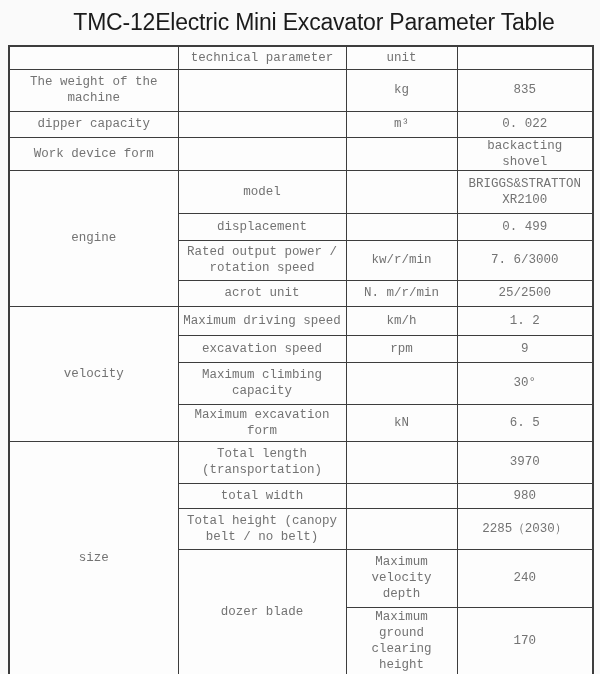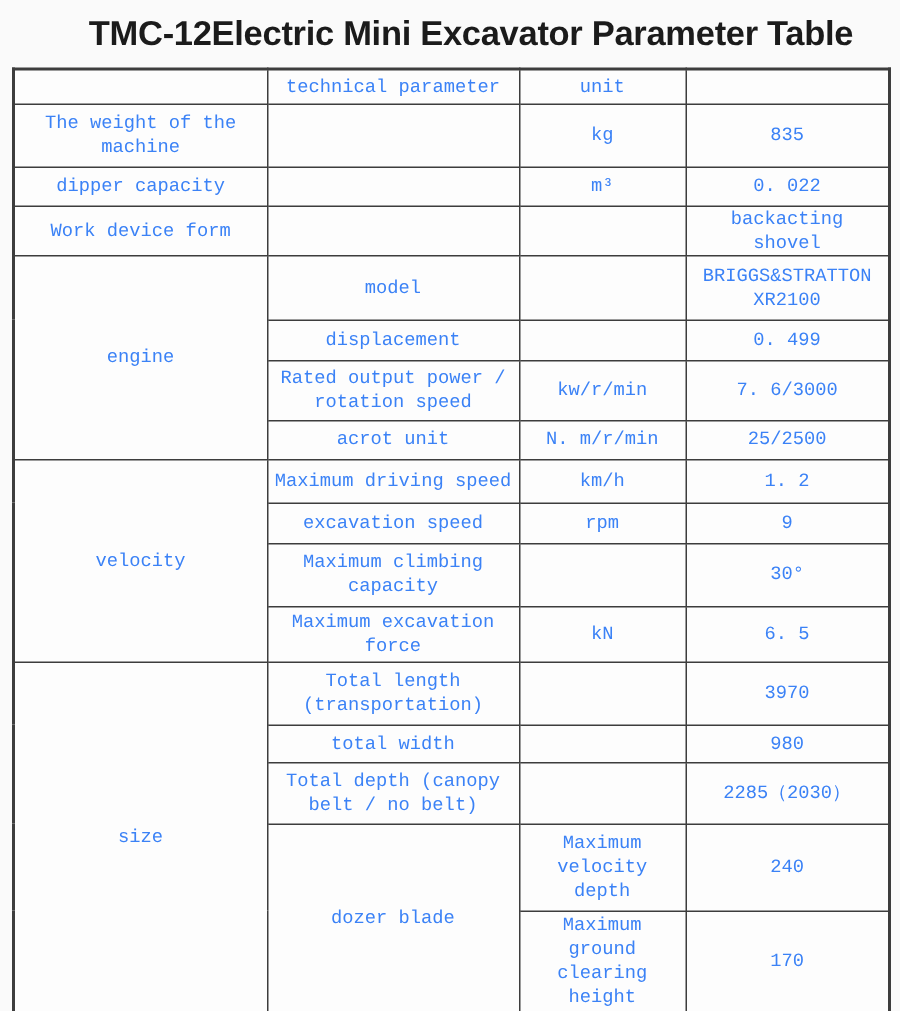--- a/index.html
+++ b/index.html
@@ -15,21 +15,21 @@
     height: 674px;
     position: relative;
     font-family: "Liberation Mono", "DejaVu Sans Mono", monospace;
   }
   .title {
     margin: 0;
     padding-top: 9px;
     height: 34px;
     text-align: center;
     font-family: "Liberation Sans", sans-serif;
-    font-weight: bold;
+    font-weight: normal;
     font-size: 23px;
     line-height: 26px;
     letter-spacing: -0.2px;
     color: #1b1b1b;
     padding-left: 28px;
   }
   table.spec {
     position: absolute;
     left: 8px;
     top: 45px;
@@ -39,21 +39,21 @@
     border: 2px solid #3d3d3d;
     background: #fdfdfd;
   }
   table.spec td {
     border: 1.5px solid #3d3d3d;
     text-align: center;
     vertical-align: middle;
     font-family: "Liberation Mono", "DejaVu Sans Mono", monospace;
     font-size: 12.5px;
     line-height: 16px;
-    color: #3b82f6;
+    color: #737373;
     padding: 0 4px;
     overflow: hidden;
   }
   col.c1 { width: 169px; }
   col.c2 { width: 168px; }
   col.c3 { width: 111px; }
   col.c4 { width: 136px; }
 </style>
 </head>
 <body>
@@ -131,38 +131,38 @@
         <td>excavation speed</td>
         <td>rpm</td>
         <td>9</td>
       </tr>
       <tr style="height:42px">
         <td>Maximum climbing capacity</td>
         <td></td>
         <td>30°</td>
       </tr>
       <tr style="height:37px">
-        <td>Maximum excavation force</td>
+        <td>Maximum excavation form</td>
         <td>kN</td>
         <td>6. 5</td>
       </tr>
 
       <tr style="height:42px">
         <td rowspan="5">size</td>
         <td>Total length (transportation)</td>
         <td></td>
         <td>3970</td>
       </tr>
       <tr style="height:25px">
         <td>total width</td>
         <td></td>
         <td>980</td>
       </tr>
       <tr style="height:41px">
-        <td>Total depth (canopy belt / no belt)</td>
+        <td>Total height (canopy belt / no belt)</td>
         <td></td>
         <td>2285（2030）</td>
       </tr>
       <tr style="height:58px">
         <td rowspan="2">dozer blade</td>
         <td>Maximum velocity depth</td>
         <td>240</td>
       </tr>
       <tr style="height:68px">
         <td>Maximum ground clearing height</td>

